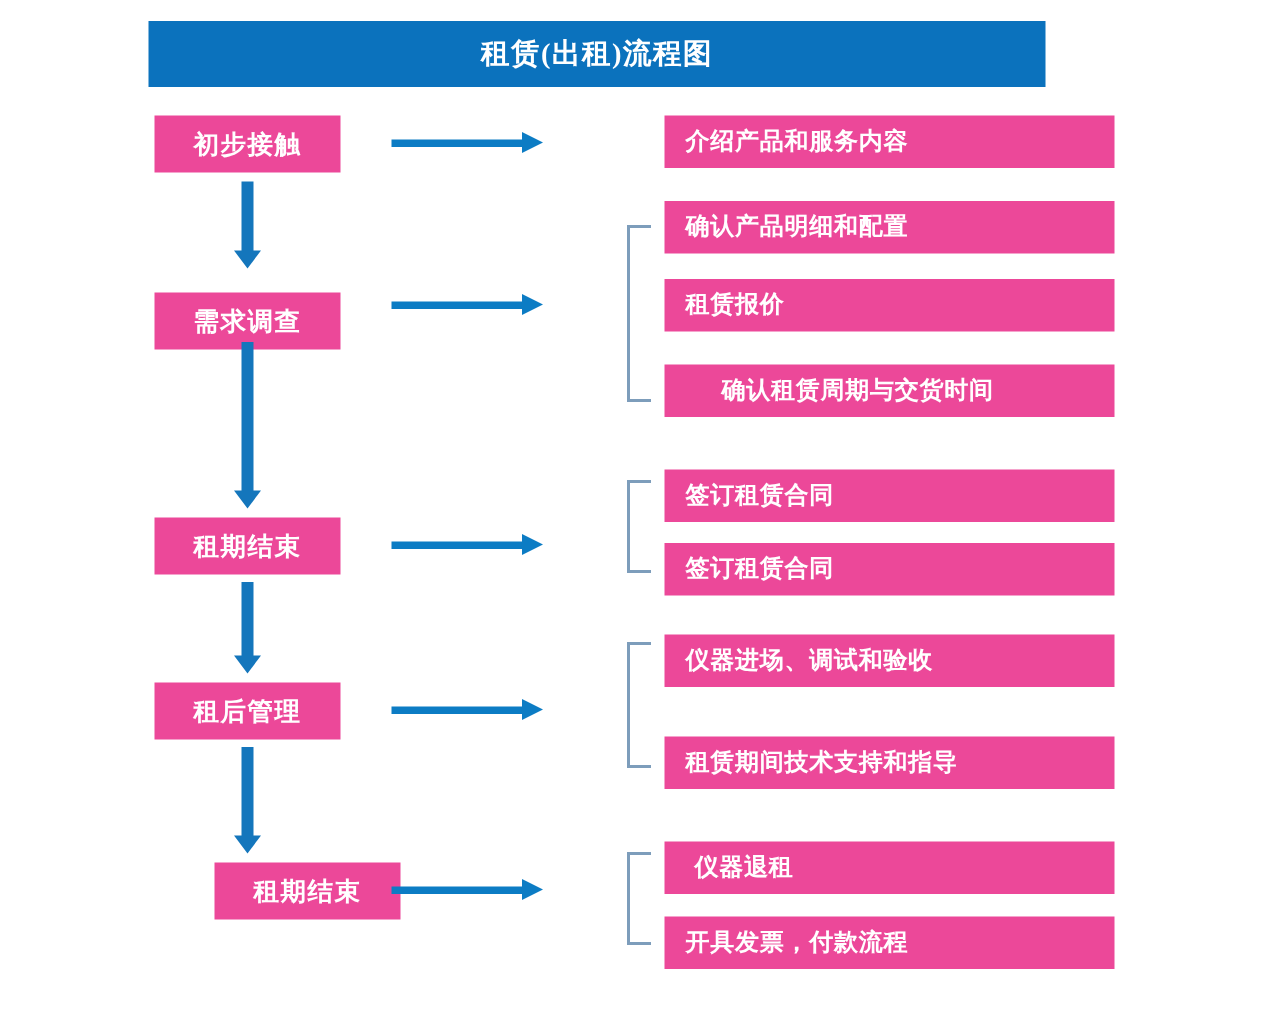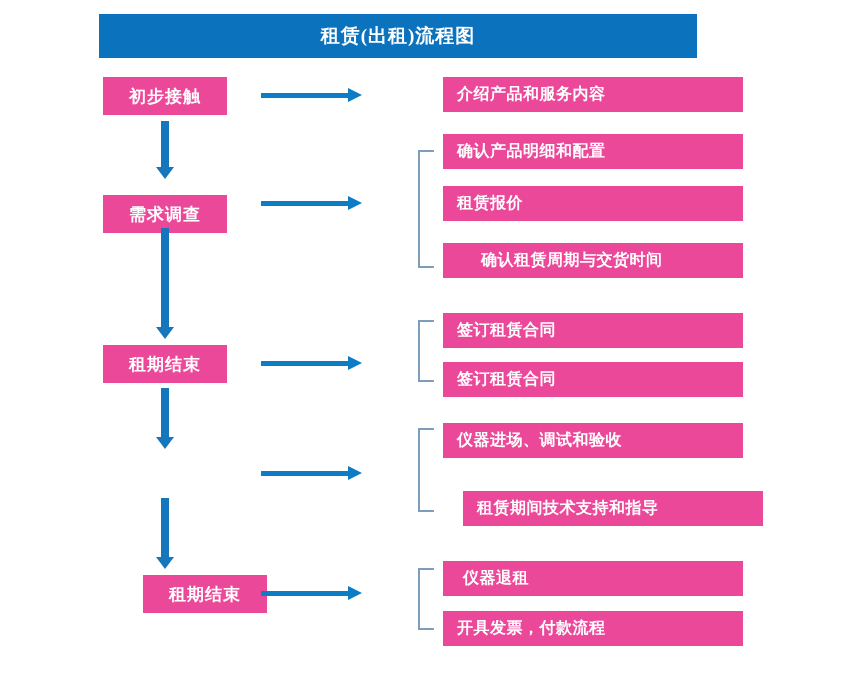--- a/index.html
+++ b/index.html
@@ -113,20 +113,21 @@
 <div id="canvas">
 
   <div class="title-bar">租赁(出租)流程图</div>
 
   <div class="node stage" style="top:77px;">初步接触</div>
 
   <div class="node stage" style="top:195px;">需求调查</div>
 
   <div class="node stage" style="top:345px;">租期结束</div>
 
+  <div class="node stage" style="top:455px;">租后管理</div>
 
   <div class="node stage" style="top:575px;margin-left:40px;">租期结束</div>
 
   <div class="v-arrow" style="top:121px; height:47px;"></div>
   <div class="v-arrow" style="top:228px; height:100px;"></div>
   <div class="v-arrow" style="top:388px; height:50px;"></div>
   <div class="v-arrow" style="top:498px; height:60px;"></div>
 
   <div class="h-arrow" style="top:93px;"></div>
   <div class="h-arrow" style="top:201px;"></div>
@@ -146,19 +147,19 @@
   <div class="node detail" style="top:186px;">租赁报价</div>
 
   <div class="node detail" style="top:243px;padding-left:38px;">确认租赁周期与交货时间</div>
 
   <div class="node detail" style="top:313px;">签订租赁合同</div>
 
   <div class="node detail" style="top:362px;">签订租赁合同</div>
 
   <div class="node detail" style="top:423px;">仪器进场、调试和验收</div>
 
-  <div class="node detail" style="top:491px;margin-left:20px;">租赁期间技术支持和指导</div>
+  <div class="node detail" style="top:491px;">租赁期间技术支持和指导</div>
 
   <div class="node detail" style="top:561px;padding-left:20px;">仪器退租</div>
 
   <div class="node detail" style="top:611px;">开具发票，付款流程</div>
 
 </div>
 
 </body></html>

